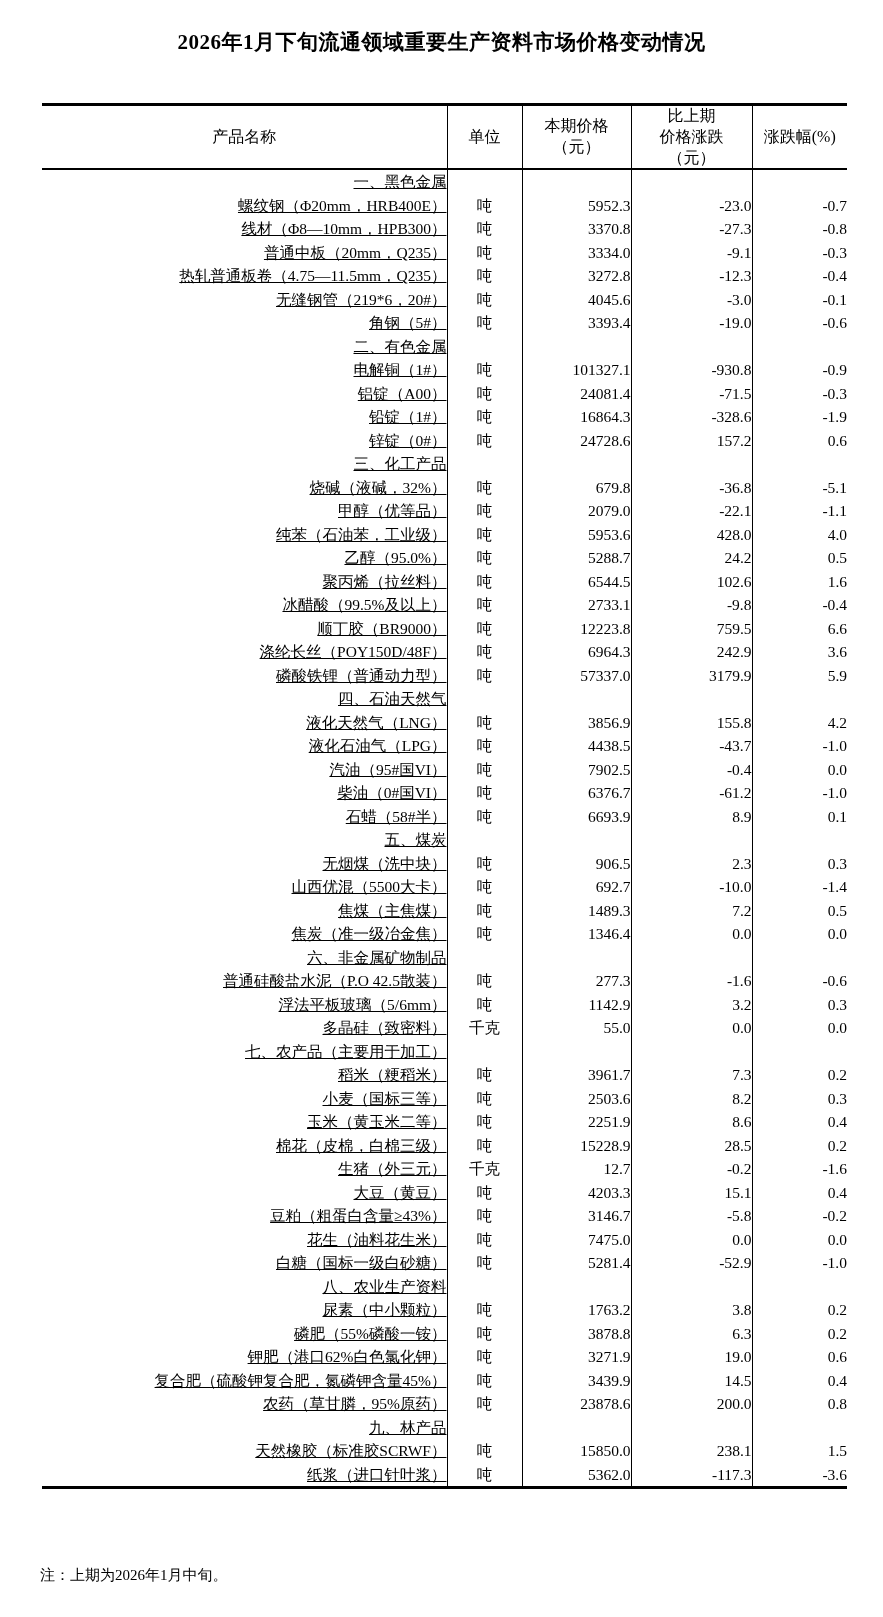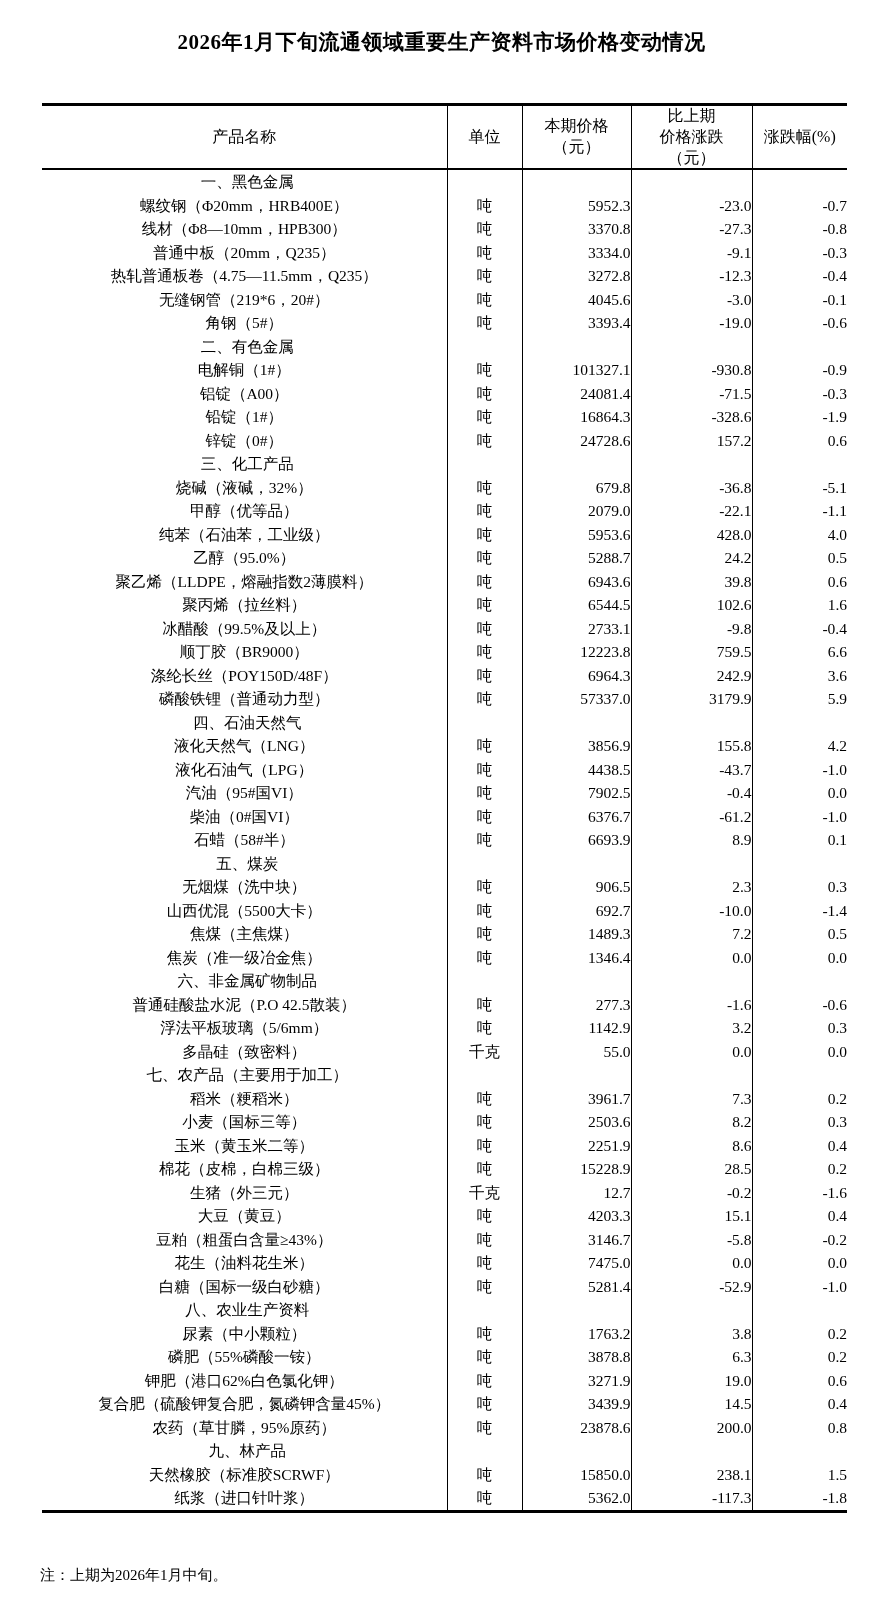--- a/index.html
+++ b/index.html
@@ -54,21 +54,21 @@
   table.price-table td {
     font-size: 15.5px;
     height: 23.5px;
     padding: 0;
     vertical-align: middle;
     line-height: 1;
     overflow: hidden;
     white-space: nowrap;
   }
   .bl { border-left: 1px solid #000; }
-  td.product { text-align: center; padding-left: 61px; }
+  td.product { text-align: right; padding-left: 61px; text-decoration: underline; }
   tr.section-row td.product { padding-left: 6px; }
   td.unit { text-align: center; }
   td.num { text-align: right; padding-right: 10px; }
   .note {
     position: absolute;
     top: 1566px;
     left: 40px;
     font-size: 15px;
   }
 </style>
@@ -213,27 +213,20 @@
             <td class="num bl">4.0</td>
           </tr>
           <tr>
             <td class="product">乙醇（95.0%）</td>
             <td class="unit bl">吨</td>
             <td class="num bl">5288.7</td>
             <td class="num bl">24.2</td>
             <td class="num bl">0.5</td>
           </tr>
           <tr>
-            <td class="product">聚乙烯（LLDPE，熔融指数2薄膜料）</td>
-            <td class="unit bl">吨</td>
-            <td class="num bl">6943.6</td>
-            <td class="num bl">39.8</td>
-            <td class="num bl">0.6</td>
-          </tr>
-          <tr>
             <td class="product">聚丙烯（拉丝料）</td>
             <td class="unit bl">吨</td>
             <td class="num bl">6544.5</td>
             <td class="num bl">102.6</td>
             <td class="num bl">1.6</td>
           </tr>
           <tr>
             <td class="product">冰醋酸（99.5%及以上）</td>
             <td class="unit bl">吨</td>
             <td class="num bl">2733.1</td>
@@ -490,20 +483,20 @@
             <td class="unit bl">吨</td>
             <td class="num bl">15850.0</td>
             <td class="num bl">238.1</td>
             <td class="num bl">1.5</td>
           </tr>
           <tr>
             <td class="product">纸浆（进口针叶浆）</td>
             <td class="unit bl">吨</td>
             <td class="num bl">5362.0</td>
             <td class="num bl">-117.3</td>
-            <td class="num bl">-1.8</td>
+            <td class="num bl">-3.6</td>
           </tr>
         </tbody>
     </table>
   </div>
 
   <div class="note">注：上期为2026年1月中旬。</div>
 </div>
 
 </body></html>

